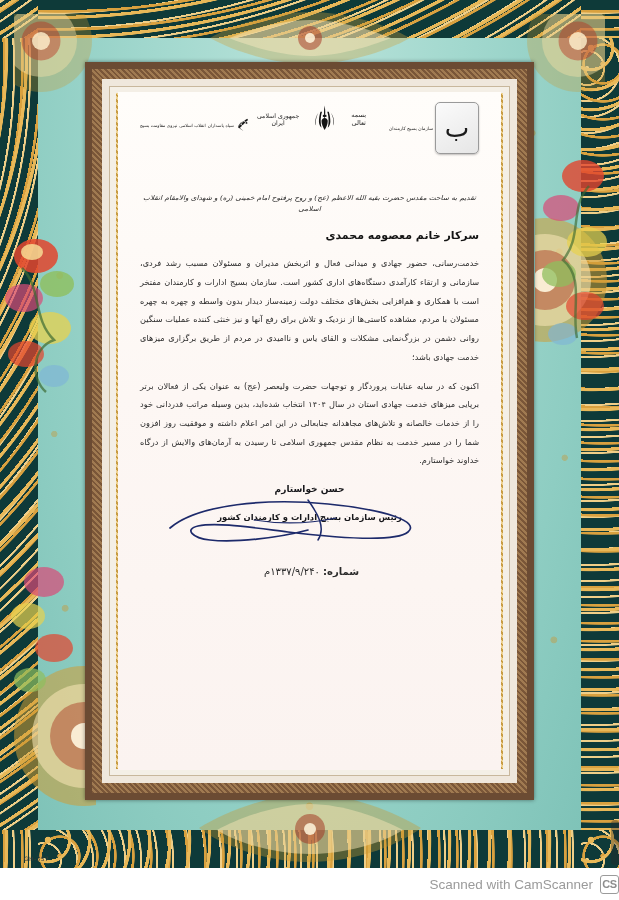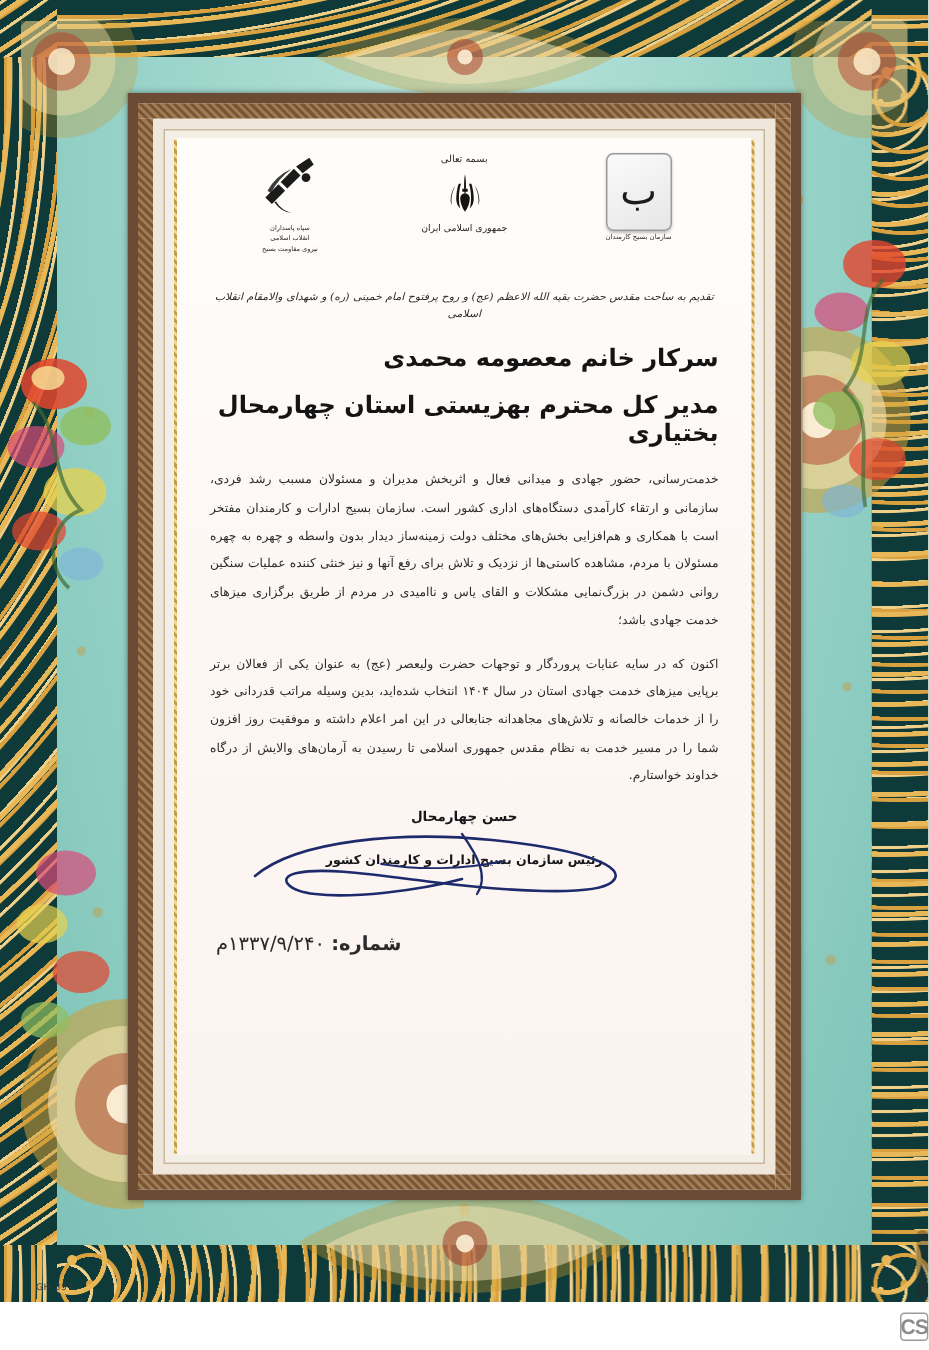--- a/index.html
+++ b/index.html
@@ -115,21 +115,21 @@
     position:absolute;left:118px;top:92px;width:383px;height:678px;
     background:linear-gradient(180deg,#fffdfa 0%,#fdf7f4 45%,#fbf3f0 100%);
     box-sizing:border-box;
     padding:10px 22px 0 22px;
     direction:rtl;text-align:right;
     overflow:hidden;
   }
 
   
   .letterhead{display:flex;justify-content:space-between;align-items:flex-start;height:86px;}
-  .lh-block{width:110px;text-align:center;display:flex;flex-direction:column;align-items:center;gap:2px;}
+  .lh-block{width:110px;text-align:center;display:flex;flex-direction:row;align-items:center;gap:2px;}
   .lh-block.center{width:130px;}
   .logo-box{
     width:42px;height:50px;border:1px solid #9a9a9a;border-radius:5px;
     background:linear-gradient(150deg,#fbfbfb,#e6e6e6);
     display:flex;align-items:center;justify-content:center;
     box-shadow:0 1px 2px rgba(0,0,0,.25);
   }
   .logo-glyph{font-size:26px;color:#1b1b1b;line-height:1;}
   .logo-caption{font-size:4.6px;color:#2a2a2a;letter-spacing:.2px;white-space:nowrap;}
   .emblem-svg{display:block;}
@@ -137,51 +137,51 @@
   .center-caption{font-size:6.2px;color:#1d1d1d;}
   .irgc-caption{font-size:4.4px;color:#2a2a2a;white-space:nowrap;}
 
   
   .dedication{
     font-size:7.3px;color:#2b2b2b;line-height:1.6;margin:4px 0 14px 0;
     text-align:center;font-style:italic;font-family:"DejaVu Serif","Liberation Serif",serif;
     transform:scaleY(.92);
   }
 
-  .addressee{font-size:16px;font-weight:bold;color:#141414;margin:0 0 12px 0;letter-spacing:.2px;}
+  .addressee{font-size:11px;font-weight:bold;color:#141414;margin:0 0 12px 0;letter-spacing:.2px;}
   .addressee .line2{display:block;margin-top:12px;}
 
   .body-par{
     font-size:8.2px;color:#2c2c2c;line-height:2.28;margin:0 0 10px 0;
     text-align:justify;text-justify:inter-word;
   }
   .body-par.tight{margin-bottom:6px;}
 
   
   .signature{margin-top:14px;text-align:center;position:relative;height:72px;}
   .sig-name{font-size:9px;font-weight:bold;color:#17171b;}
   .sig-title{font-size:8.4px;font-weight:bold;color:#17171b;margin-top:18px;}
   .sig-scribble{position:absolute;left:18px;top:10px;width:300px;height:52px;pointer-events:none;}
 
   
   .meta{margin-top:10px;text-align:left;direction:rtl;padding-left:4px;}
-  .meta-row{font-size:13px;color:#2a2a2a;margin-bottom:7px;}
+  .meta-row{font-size:10px;color:#2a2a2a;margin-bottom:7px;text-align:center;}
   .meta-row .meta-label{font-weight:bold;}
   .doc-code{position:absolute;left:24px;bottom:6px;font-size:6px;color:#3b3b3b;letter-spacing:.4px;}
 
   
   #scanner-bar{
     position:absolute;left:0;top:868px;width:619px;height:32px;
     background:#ffffff;display:flex;align-items:center;gap:7px;padding-left:8px;
     box-sizing:border-box;
   }
   .cs-logo{
     width:17px;height:17px;border:1.6px solid #9b9b9b;border-radius:3px;
     display:flex;align-items:center;justify-content:center;
-    font-size:14px;font-weight:bold;color:#8d8d8d;font-family:"Liberation Sans",sans-serif;
+    font-size:11px;font-weight:bold;color:#8d8d8d;font-family:"Liberation Sans",sans-serif;
     letter-spacing:-.5px;
   }
   .cs-text{font-size:13.5px;color:#9a9a9a;font-family:"Liberation Sans",sans-serif;}
 
   
   .scroll-artifact{
     position:absolute;right:0;top:820px;width:8px;height:45px;background:rgba(40,40,40,.35);
     border-radius:4px;
   }
 </style>
@@ -320,28 +320,27 @@
         <div class="irgc-caption">سپاه پاسداران</div>
         <div class="irgc-caption">انقلاب اسلامی</div>
         <div class="irgc-caption">نیروی مقاومت بسیج</div>
       </div>
     </div>
 
     <div class="dedication">تقدیم به ساحت مقدس حضرت بقیه الله الاعظم (عج) و روح پرفتوح امام خمینی (ره) و شهدای والامقام انقلاب اسلامی</div>
 
     <div class="addressee">
       <span>سرکار خانم معصومه محمدی</span>
-      <span class="line2">مدیر کل محترم بهزیستی استان چهارمحال بختیاری</span>
     </div>
 
     <p class="body-par">خدمت‌رسانی، حضور جهادی و میدانی فعال و اثربخش مدیران و مسئولان مسبب رشد فردی، سازمانی و ارتقاء کارآمدی دستگاه‌های اداری کشور است. سازمان بسیج ادارات و کارمندان مفتخر است با همکاری و هم‌افزایی بخش‌های مختلف دولت زمینه‌ساز دیدار بدون واسطه و چهره به چهره مسئولان با مردم، مشاهده کاستی‌ها از نزدیک و تلاش برای رفع آنها و نیز خنثی کننده عملیات سنگین روانی دشمن در بزرگ‌نمایی مشکلات و القای یاس و ناامیدی در مردم از طریق برگزاری میزهای خدمت جهادی باشد؛</p>
     <p class="body-par">اکنون که در سایه عنایات پروردگار و توجهات حضرت ولیعصر (عج) به عنوان یکی از فعالان برتر برپایی میزهای خدمت جهادی استان در سال ۱۴۰۴ انتخاب شده‌اید، بدین وسیله مراتب قدردانی خود را از خدمات خالصانه و تلاش‌های مجاهدانه جنابعالی در این امر اعلام داشته و موفقیت روز افزون شما را در مسیر خدمت به نظام مقدس جمهوری اسلامی تا رسیدن به آرمان‌های والایش از درگاه خداوند خواستارم.</p>
 
     <div class="signature">
-      <div class="sig-name">حسن چهارمحال</div>
+      <div class="sig-name">حسن خواستارم</div>
       <div class="sig-title">رئیس سازمان بسیج ادارات و کارمندان کشور</div>
       <svg class="sig-scribble" viewBox="0 0 300 52">
         <path d="M12 34 C40 10 110 4 170 10 C230 16 262 28 250 38 C238 48 180 44 130 38
                  C90 33 58 28 40 32 C26 35 34 44 52 46 C76 49 120 44 150 36" fill="none" stroke="#1d2a6b" stroke-width="1.7" stroke-linecap="round"></path>
         <path d="M150 6 C160 20 168 34 160 46" fill="none" stroke="#1d2a6b" stroke-width="1.5" stroke-linecap="round"></path>
         <path d="M96 26 C120 30 150 30 178 24" fill="none" stroke="#1d2a6b" stroke-width="1.2" stroke-linecap="round"></path>
       </svg>
     </div>
 
     <div class="meta">
@@ -352,13 +351,14 @@
     </div>
   </div>
 
   <div class="doc-code">GH-357</div>
 
   <div class="scroll-artifact"></div>
 </div>
 
 <div id="scanner-bar">
   <div class="cs-logo">CS</div>
+  <div class="cs-text">Scanned with CamScanner</div>
 </div>
 
 </body></html>

